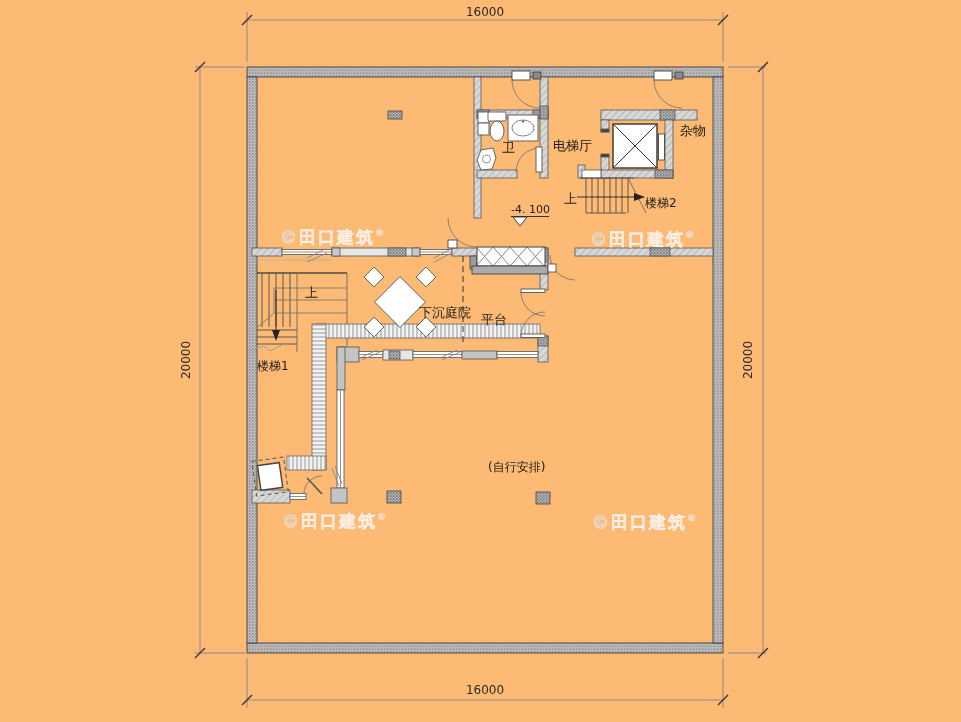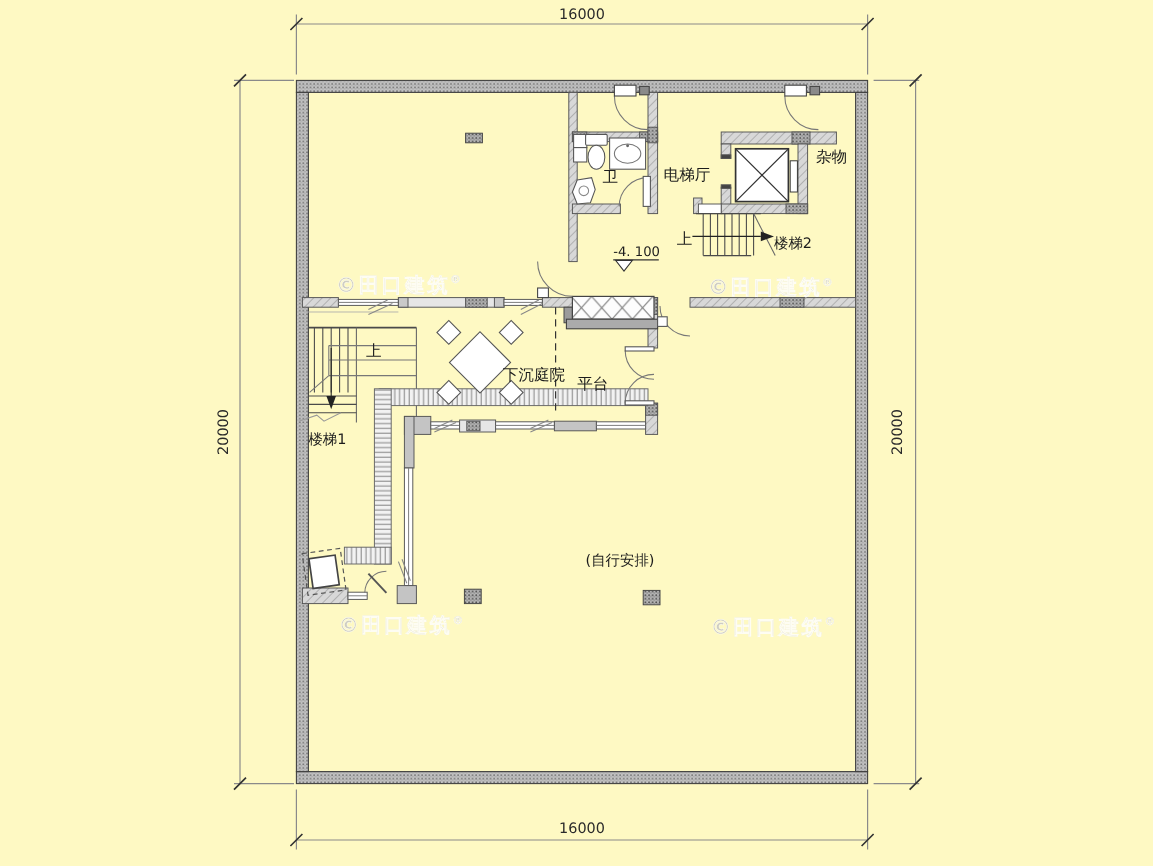--- a/index.html
+++ b/index.html
@@ -1,17 +1,17 @@
 <!DOCTYPE html>
 <html><head>
 <meta charset="utf-8">
 <style>
   html,body{margin:0;padding:0;background:#fff;}
   body{font-family:"DejaVu Sans",sans-serif;}
-  #stage{position:relative;width:961px;height:722px;background:#fef9c3;overflow:hidden;}
+  #stage{position:relative;width:961px;height:722px;background:#fdba74;overflow:hidden;}
   svg text{font-family:"DejaVu Sans",sans-serif;fill:#1c1c1c;}
   .dimtxt{font-size:12px;fill:#2a2a2a;}
   .lbl{font-size:13px;}
   .lbl-s{font-size:12px;}
   .elev{font-size:11px;}
   .wm{font-size:17px;font-weight:bold;fill:#c3c3c3;opacity:.8;letter-spacing:2px;stroke:#ffffff;stroke-width:.4;}
 </style>
 </head>
 <body>
 

